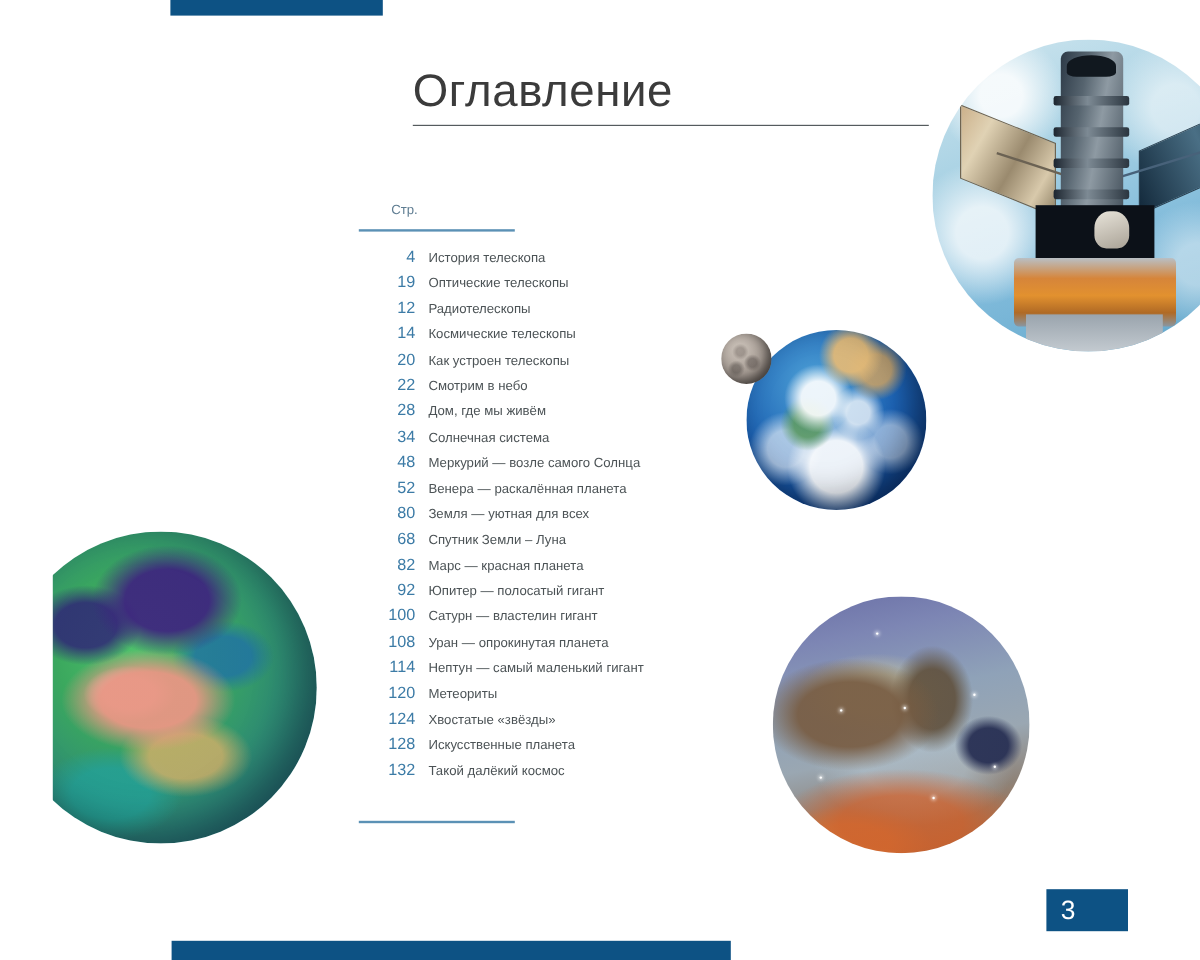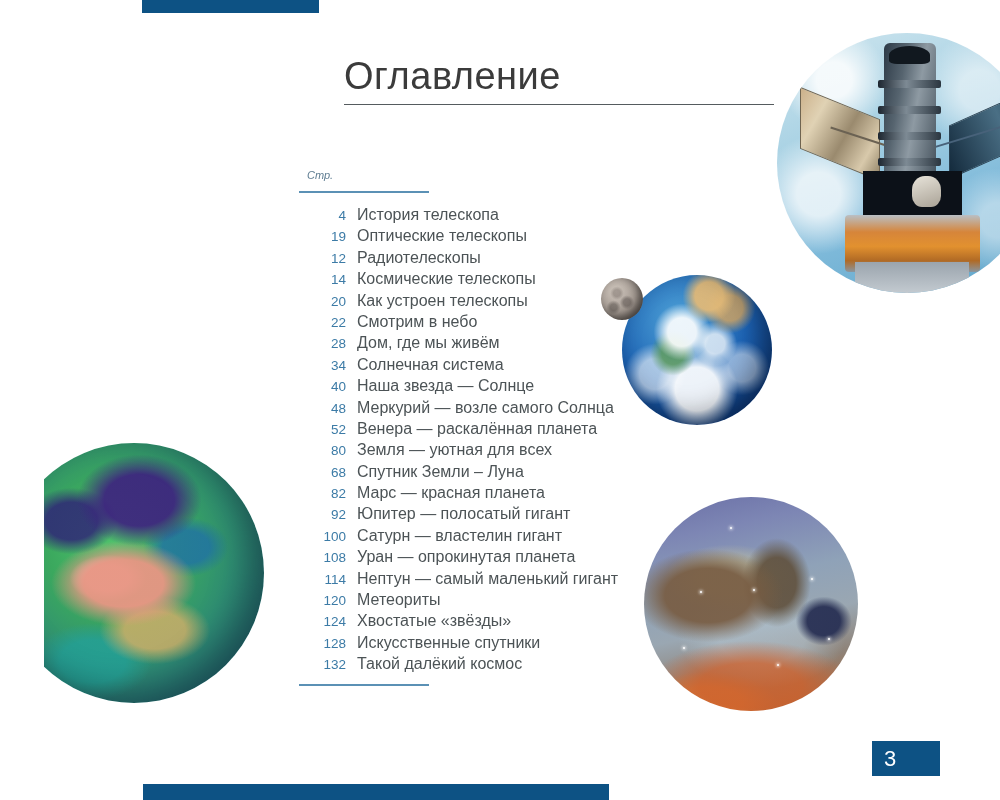--- a/index.html
+++ b/index.html
@@ -55,24 +55,23 @@
     left: 300px;
     top: 104px;
     width: 430px;
     height: 1px;
     background: #555b5e;
   }
 
   
   #column-label {
     position: absolute;
-    left: 263px;
+    left: 282px;
     top: 169px;
     font-size: 11px;
-    font-style: italic;
     color: #5f7d92;
     white-space: nowrap;
   }
   .toc-rule {
     position: absolute;
     left: 255px;
     width: 130px;
     height: 2px;
     background: #5b91b5;
   }
@@ -94,21 +93,21 @@
   }
   .toc-page {
     width: 47px;
     text-align: right;
     font-size: 13.5px;
     color: #3c7ba6;
     flex: 0 0 47px;
   }
   .toc-title {
     margin-left: 11px;
-    font-size: 16px;
+    font-size: 11px;
     color: #4c5356;
   }
 
   #toc-extra {
     position: absolute;
     left: 255px;
     top: 699px;
     width: 340px;
   }
 
@@ -344,24 +343,20 @@
       </div>
       <div class="toc-row">
         <span class="toc-page">28</span>
         <span class="toc-title">Дом, где мы живём</span>
       </div>
       <div class="toc-row">
         <span class="toc-page">34</span>
         <span class="toc-title">Солнечная система</span>
       </div>
       <div class="toc-row">
-        <span class="toc-page">40</span>
-        <span class="toc-title">Наша звезда — Солнце</span>
-      </div>
-      <div class="toc-row">
         <span class="toc-page">48</span>
         <span class="toc-title">Меркурий — возле самого Солнца</span>
       </div>
       <div class="toc-row">
         <span class="toc-page">52</span>
         <span class="toc-title">Венера — раскалённая планета</span>
       </div>
       <div class="toc-row">
         <span class="toc-page">80</span>
         <span class="toc-title">Земля — уютная для всех</span>
@@ -393,21 +388,21 @@
       <div class="toc-row">
         <span class="toc-page">120</span>
         <span class="toc-title">Метеориты</span>
       </div>
       <div class="toc-row">
         <span class="toc-page">124</span>
         <span class="toc-title">Хвостатые «звёзды»</span>
       </div>
       <div class="toc-row">
         <span class="toc-page">128</span>
-        <span class="toc-title">Искусственные спутники</span>
+        <span class="toc-title">Искусственные планета</span>
       </div>
       <div class="toc-row">
         <span class="toc-page">132</span>
         <span class="toc-title">Такой далёкий космос</span>
       </div>
     </div>
 
 
   <div id="page-badge">
     <span>3</span>

